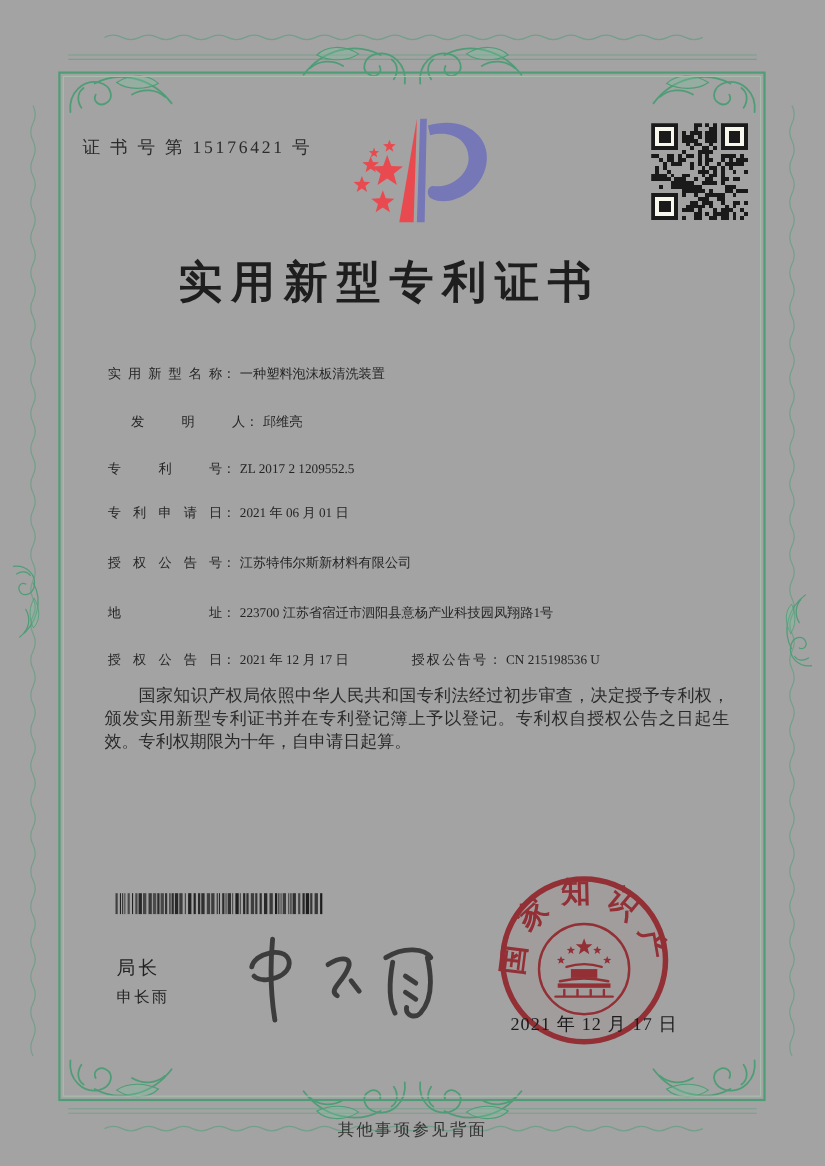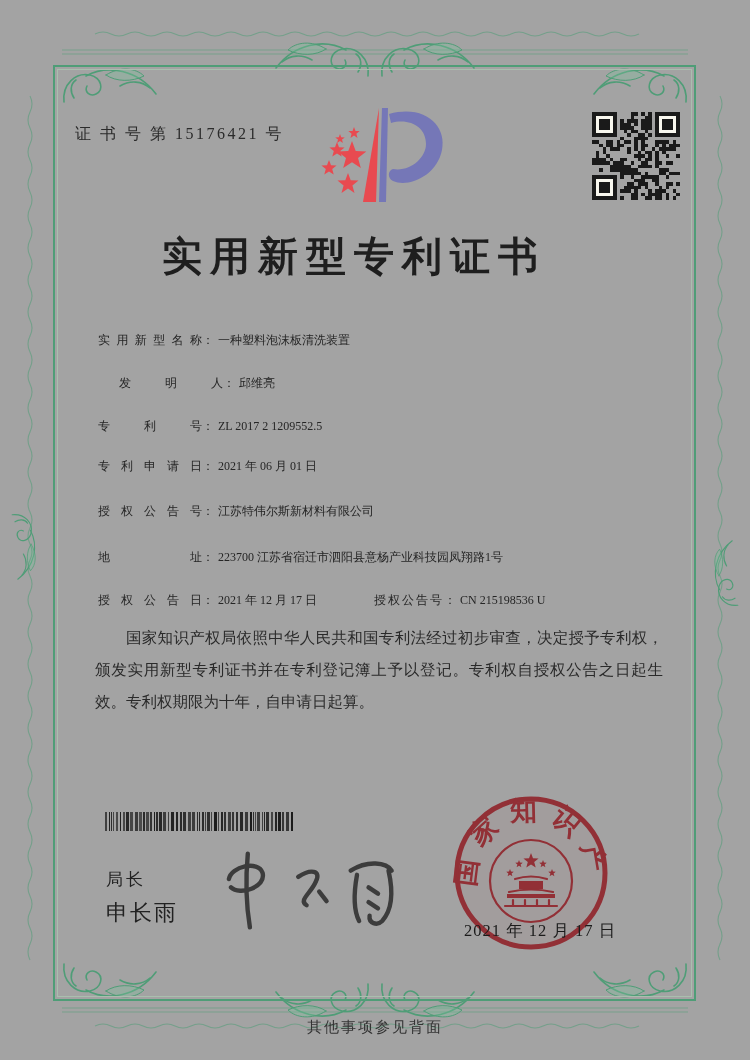--- a/index.html
+++ b/index.html
@@ -23,25 +23,25 @@
     font-size:40px;font-weight:700;letter-spacing:8px;color:#1e1e1e;z-index:2;
   }
   .row{position:absolute;left:98px;width:566px;font-size:12px;color:#252525;z-index:2;white-space:nowrap;}
   .lbl{display:inline-block;width:104px;text-align:justify;text-align-last:justify;}
   .colon{display:inline-block;margin-right:4px;}
   .lbl2{letter-spacing:2px;}
   .pair2{position:absolute;left:276px;top:0;}
   .r1{top:332px;} .r2{top:375px;margin-left:21px;} .r3{top:418px;} .r4{top:458px;}
   .r5{top:503px;} .r6{top:549px;} .r7{top:592px;}
   .paras{position:absolute;left:95px;top:622px;width:568px;z-index:2;}
-  .paras p{margin:0;font-size:15.5px;line-height:32px;text-align:justify;text-indent:2em;color:#2a2a2a;}
+  .paras p{margin:0;font-size:15.5px;line-height:21px;text-align:justify;text-indent:2em;color:#2a2a2a;}
   .barcode{position:absolute;left:105px;top:812px;width:195px;height:19px;z-index:2;font-size:0;}
   .barcode i{display:inline-block;height:100%;background:#1c1c1c;}
   .signer-pos{position:absolute;left:106px;top:868px;font-size:17px;letter-spacing:3px;z-index:2;}
-  .signer-name{position:absolute;left:106px;top:898px;font-size:22px;letter-spacing:2px;z-index:2;}
+  .signer-name{position:absolute;left:106px;top:898px;font-size:14px;letter-spacing:2px;z-index:2;}
   .signature{position:absolute;left:210px;top:842px;width:210px;height:95px;z-index:2;}
   .seal{position:absolute;left:443px;top:785px;width:176px;height:176px;z-index:3;mix-blend-mode:multiply;opacity:.93;}
   .seal-date{position:absolute;left:464px;top:920px;font-size:16.5px;letter-spacing:1px;color:#1b1b1b;z-index:4;}
   .page-num{position:absolute;left:0;top:973px;width:750px;text-align:center;font-size:14.5px;letter-spacing:1px;z-index:2;}
   .back-note{position:absolute;left:0;top:1018px;width:750px;text-align:center;font-size:15px;letter-spacing:2px;color:#333;z-index:2;}
 </style>
 </head>
 <body>
 
 <div class="page">

